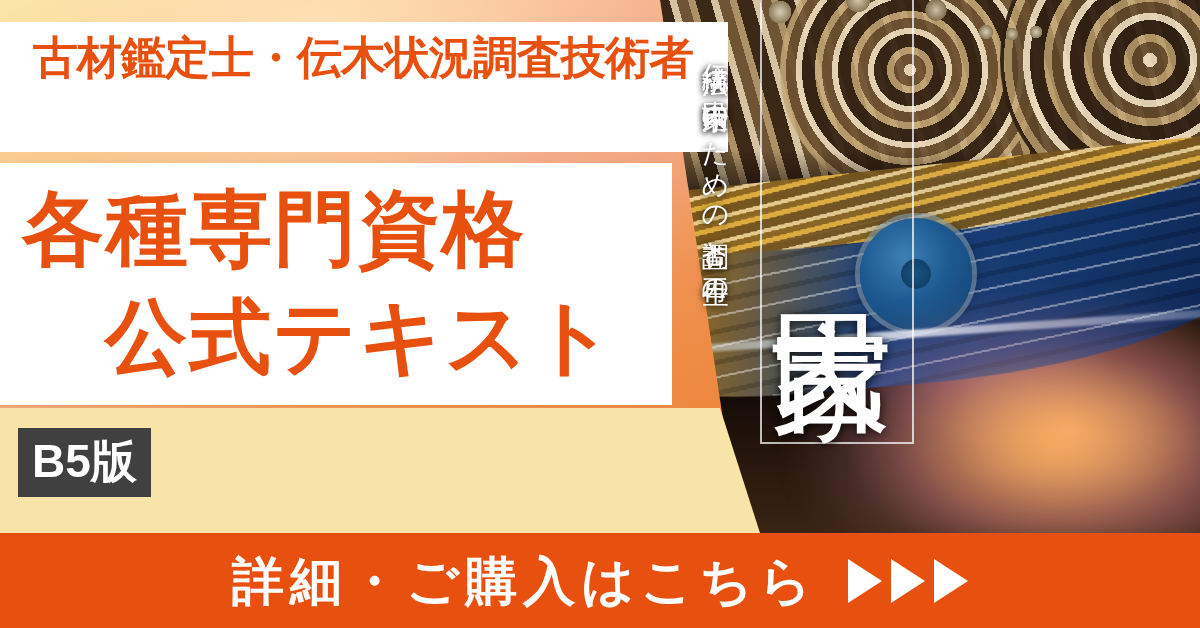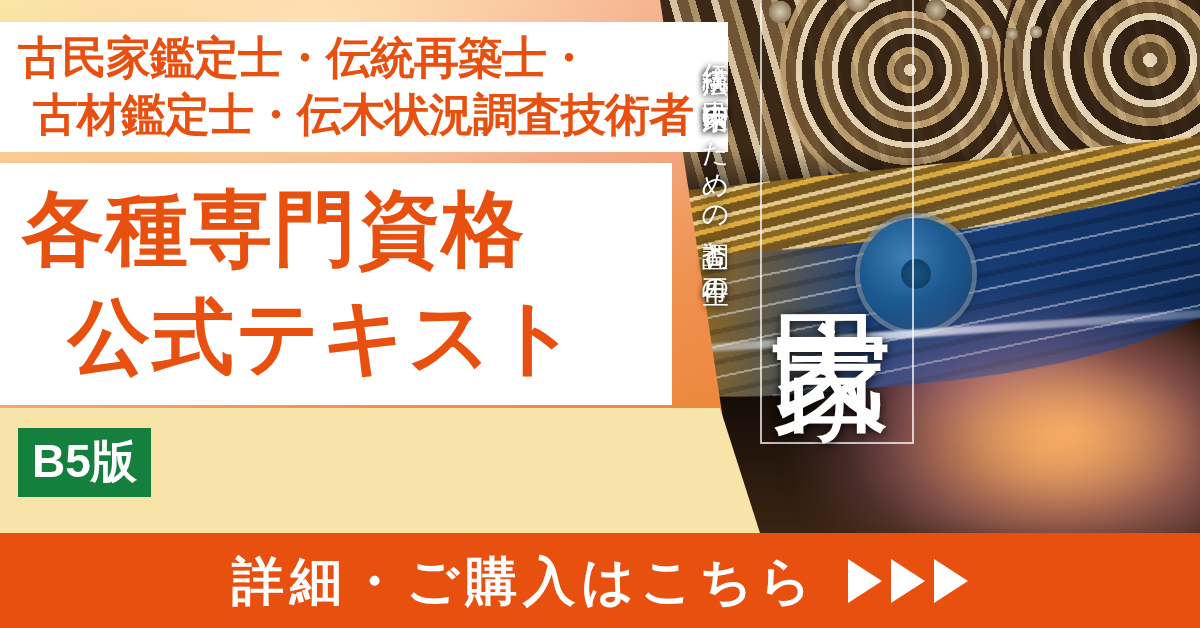--- a/index.html
+++ b/index.html
@@ -213,29 +213,29 @@
   .title-block{
     position:absolute;left:0;top:175px;width:672px;
     z-index:8;
     color:#e8500f;
     font-family:"Liberation Sans","DejaVu Sans",sans-serif;
     font-weight:700;
     font-size:82px;line-height:1.32;
     letter-spacing:2px;
   }
   .title-line1{padding-left:22px;}
-  .title-line2{padding-left:68px;}
+  .title-line2{padding-left:105px;}
 
   .price-row{
     position:absolute;left:18px;top:428px;
     z-index:8;
     display:flex;align-items:center;gap:18px;
   }
   .badge{
-    background:#15803d;color:#fff;
+    background:#404040;color:#fff;
     font-family:"Liberation Sans","DejaVu Sans",sans-serif;
     font-weight:700;font-size:46px;
     line-height:1;
     padding:10px 14px 13px 14px;
     letter-spacing:0px;
   }
   .price{
     color:#e8500f;
     font-family:"Liberation Sans","DejaVu Sans",sans-serif;
     font-weight:400;font-size:54px;line-height:1;
@@ -295,21 +295,20 @@
   <div class="title-kanji">古民家</div>
   <div class="side-kanji">伝統構法　古民家活用のための調査と再生の</div>
 
   <div class="wedge-grad"></div>
   <div class="cream-band"></div>
 
   <div class="panel panel-top"></div>
   <div class="panel panel-main"></div>
 
   <div class="heading">
-    <div class="l1">古民家鑑定士・伝統再築士・</div>
     <div class="l2">古材鑑定士・伝木状況調査技術者</div>
   </div>
 
   <div class="title-block">
     <div class="title-line1">各種専門資格</div>
     <div class="title-line2">公式テキスト</div>
   </div>
 
   <div class="price-row">
     <div class="badge">B5版</div>

